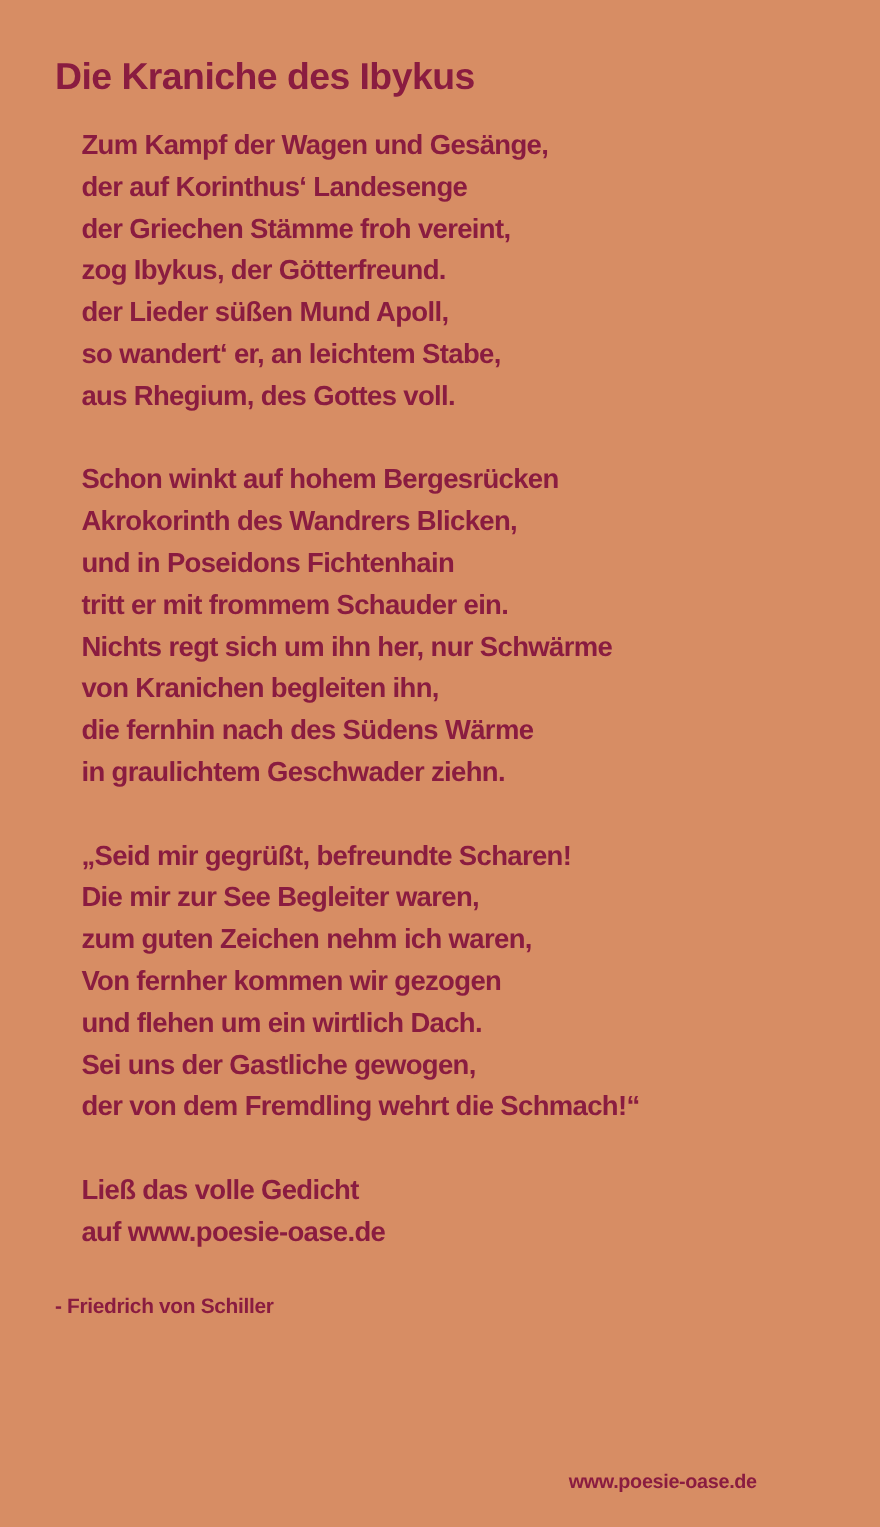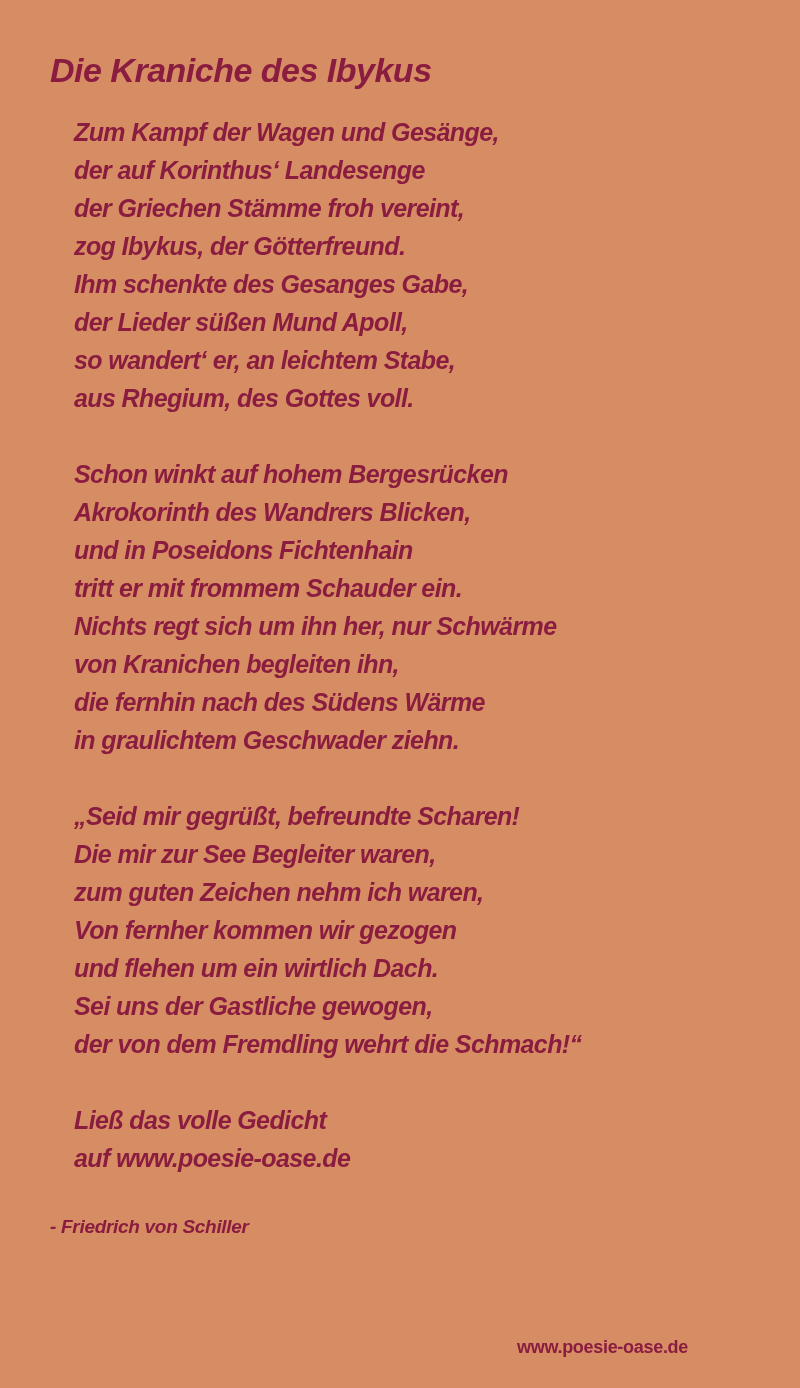--- a/index.html
+++ b/index.html
@@ -12,21 +12,20 @@
     position: relative;
     overflow: hidden;
     background: var(--bg, #D78D64);
     color: var(--fg, #8A1C40);
     font-family: "Liberation Sans", sans-serif;
     -webkit-font-smoothing: antialiased;
   }
   .content {
     position: relative;
     padding: 50px 40px 0 50px;
-    font-style: italic;
   }
   .poem-title {
     font-size: 34px;
     line-height: 40px;
     font-weight: bold;
     letter-spacing: -0.5px;
     margin: 0 0 23px 0;
   }
   .stanza {
     margin: 0 0 38px 0;
@@ -62,21 +61,20 @@
 
 <div class="content">
 
   <h1 class="poem-title">Die Kraniche des Ibykus</h1>
 
   <div class="stanza">
     <div class="line">Zum Kampf der Wagen und Gesänge,</div>
     <div class="line">der auf Korinthus‘ Landesenge</div>
     <div class="line">der Griechen Stämme froh vereint,</div>
     <div class="line">zog Ibykus, der Götterfreund.</div>
-    <div class="line">Ihm schenkte des Gesanges Gabe,</div>
     <div class="line">der Lieder süßen Mund Apoll,</div>
     <div class="line">so wandert‘ er, an leichtem Stabe,</div>
     <div class="line">aus Rhegium, des Gottes voll.</div>
   </div>
 
   <div class="stanza">
     <div class="line">Schon winkt auf hohem Bergesrücken</div>
     <div class="line">Akrokorinth des Wandrers Blicken,</div>
     <div class="line">und in Poseidons Fichtenhain</div>
     <div class="line">tritt er mit frommem Schauder ein.</div>

